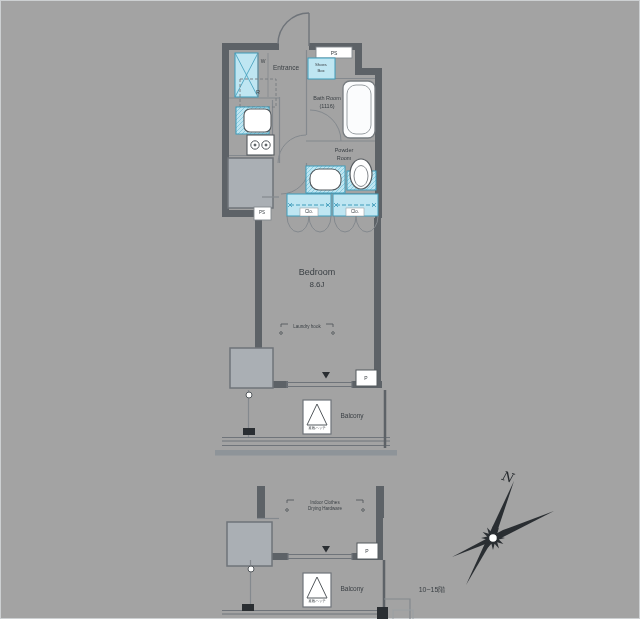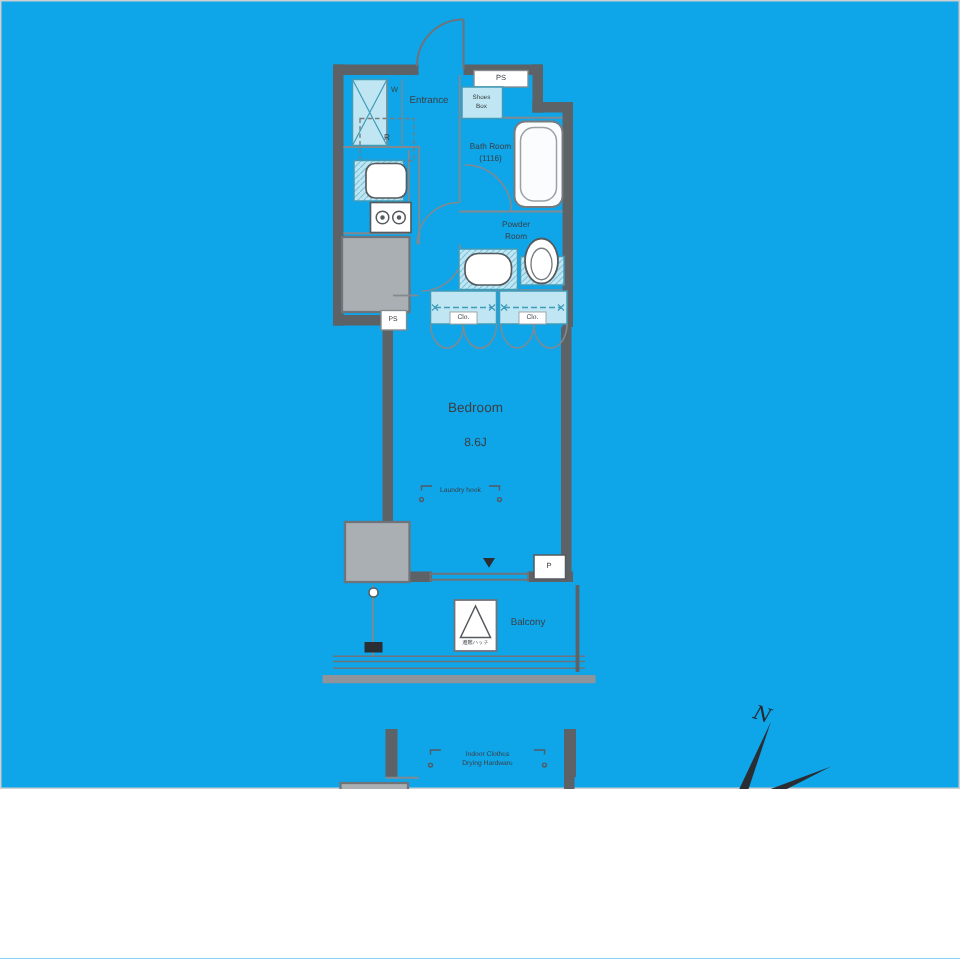--- a/index.html
+++ b/index.html
@@ -1,16 +1,16 @@
 <!DOCTYPE html>
 <html><head>
 <meta charset="utf-8">
 <style>
   html,body{margin:0;padding:0;background:#fff;}
-  .canvas{position:relative;width:640px;height:526px;background:#0ea5e9;overflow:hidden;
+  .canvas{position:relative;width:640px;height:619px;background:#a3a3a3;overflow:hidden;
           box-shadow:inset 0 0 0 1px #cdd0d2;font-family:"Liberation Sans",sans-serif;}
   svg.plan{position:absolute;left:0;top:0;}
   .lbl{position:absolute;transform:translate(-50%,-50%);white-space:nowrap;color:#3b4045;
        font-family:"Liberation Sans",sans-serif;line-height:1;}
   .north{font-family:"DejaVu Serif","Liberation Serif",serif;font-style:italic;color:#25292d;}
 </style>
 </head>
 <body>
 
 <div class="canvas">
@@ -207,21 +207,21 @@
 <div class="lbl" style="left:263px;top:61px;font-size:5px;">W</div>
 <div class="lbl" style="left:258px;top:93px;font-size:5.5px;">R</div>
 <div class="lbl" style="left:327px;top:99px;font-size:5.5px;">Bath Room</div>
 <div class="lbl" style="left:327px;top:107px;font-size:5.5px;">(1116)</div>
 <div class="lbl" style="left:344px;top:151px;font-size:5.5px;">Powder</div>
 <div class="lbl" style="left:344px;top:159px;font-size:5.5px;">Room</div>
 <div class="lbl" style="left:309px;top:212px;font-size:4.5px;">Clo.</div>
 <div class="lbl" style="left:355px;top:212px;font-size:4.5px;">Clo.</div>
 <div class="lbl" style="left:262px;top:213px;font-size:4.5px;">PS</div>
 <div class="lbl" style="left:317px;top:272px;font-size:9px;">Bedroom</div>
-<div class="lbl" style="left:317px;top:295px;font-size:8px;">8.6J</div>
+<div class="lbl" style="left:317px;top:285px;font-size:8px;">8.6J</div>
 <div class="lbl" style="left:307px;top:327px;font-size:4.5px;">Laundry hook</div>
 <div class="lbl" style="left:366px;top:378px;font-size:5px;">P</div>
 <div class="lbl" style="left:352px;top:416px;font-size:6.5px;">Balcony</div>
 <div class="lbl" style="left:317px;top:429px;font-size:3.5px;">避難ハッチ</div>
 <div class="lbl" style="left:325px;top:503px;font-size:4.5px;">Indoor Clothes</div>
 <div class="lbl" style="left:325px;top:509px;font-size:4.5px;">Drying Hardware</div>
 <div class="lbl" style="left:367px;top:551px;font-size:5px;">P</div>
 <div class="lbl" style="left:352px;top:589px;font-size:6.5px;">Balcony</div>
 <div class="lbl" style="left:317px;top:602px;font-size:3.5px;">避難ハッチ</div>
 <div class="lbl" style="left:432px;top:589px;font-size:7px;">10~15階</div>

